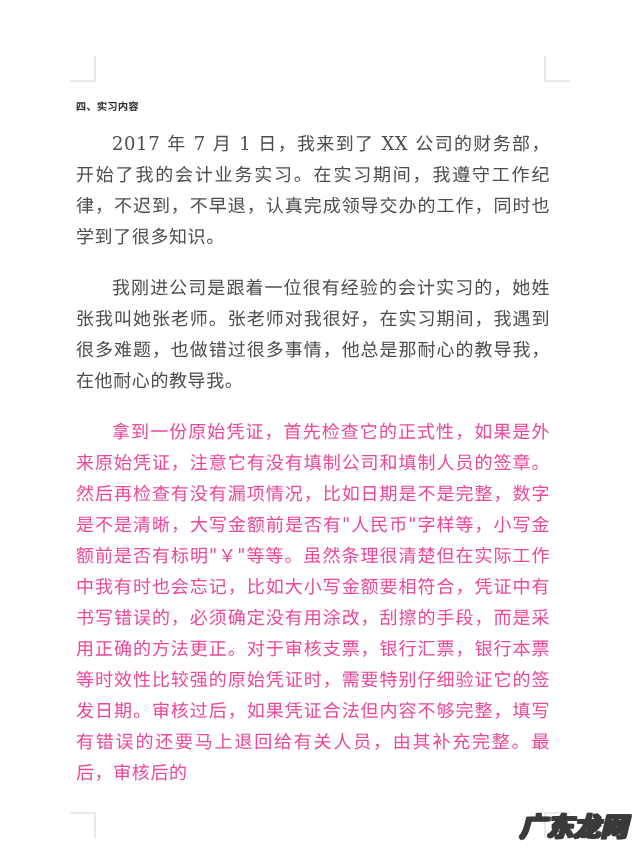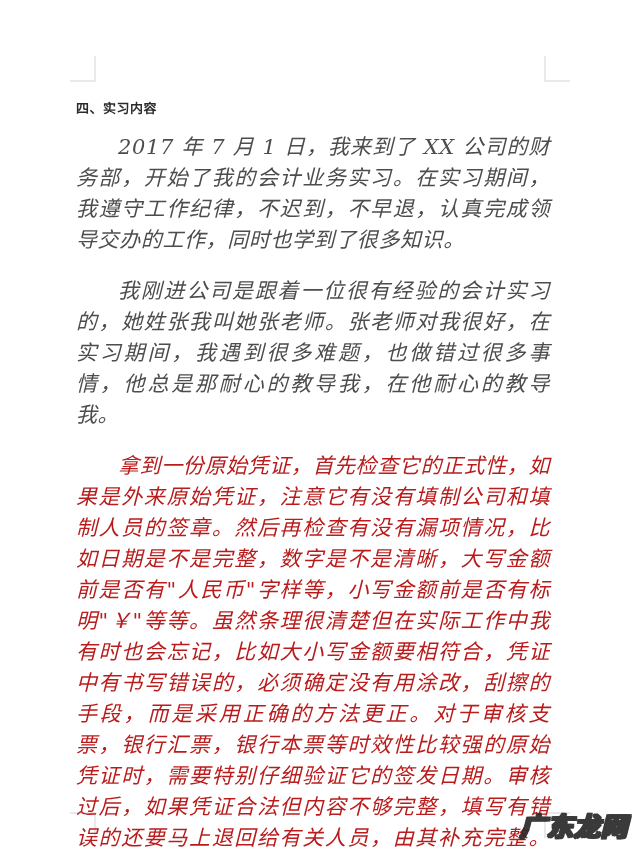--- a/index.html
+++ b/index.html
@@ -65,45 +65,44 @@
   #content {
     position: absolute;
     left: 76px;
     top: 100px;
     width: 474px;
   }
 
   .heading {
     font-family: "DejaVu Sans", "Liberation Sans", sans-serif;
     font-weight: bold;
-    font-size: 13px;
+    font-size: 10px;
     color: #2b2b2b;
     letter-spacing: 0.5px;
     margin: 0 0 14px 0;
     line-height: 1.4;
   }
 
   .para {
-    font-size: 21px;
+    font-size: 18px;
     color: #4a4a4a;
     line-height: 31px;
     margin: 0 0 2px 0;
     text-align: justify;
     text-justify: inter-ideograph;
     text-indent: 2em;
     letter-spacing: 0.6px;
-    font-style: italic;
   }
 
   .para.black {
     color: #4d4d4d;
   }
 
   .para.blue {
-    color: #b91c1c;
+    color: #ec4899;
   }
 
   .para + .para {
     margin-top: 20px;
   }
 
   
   #content { -webkit-font-smoothing: antialiased; }
 
   

